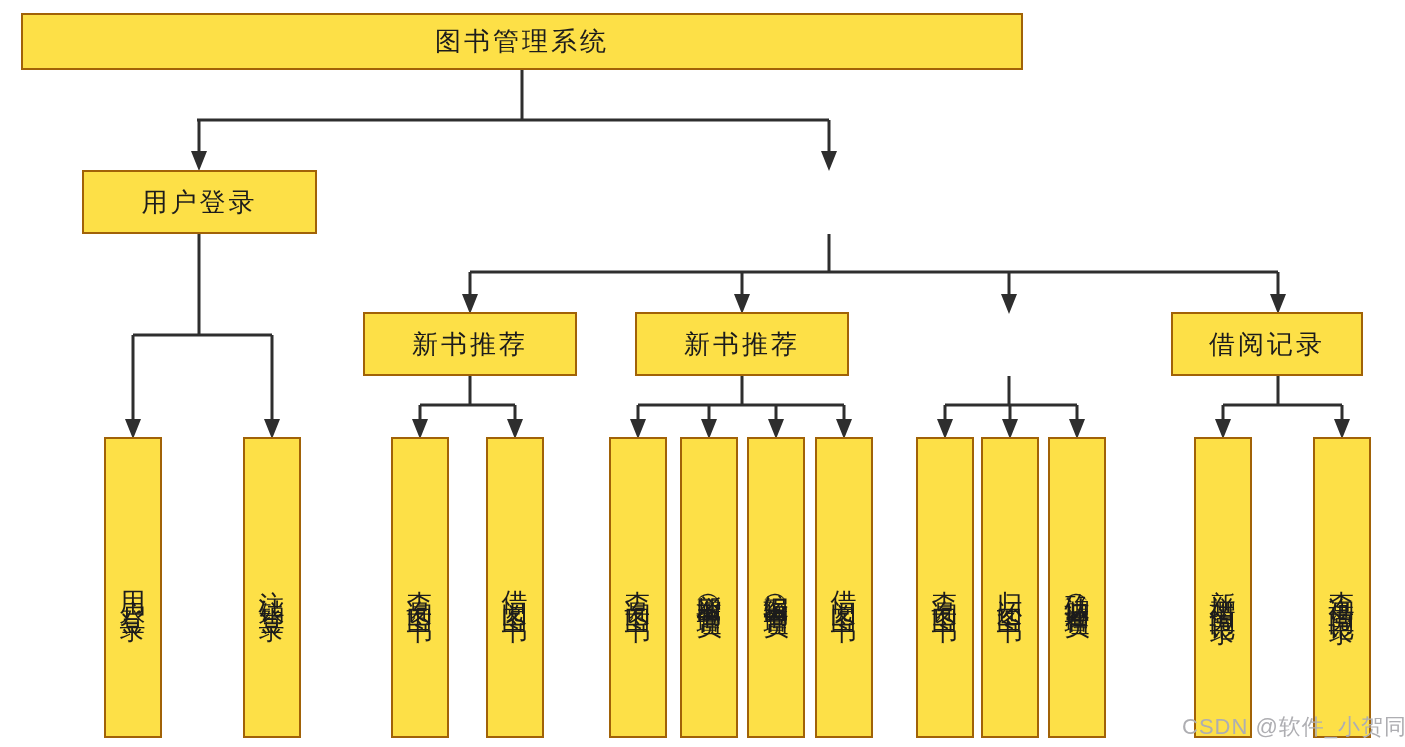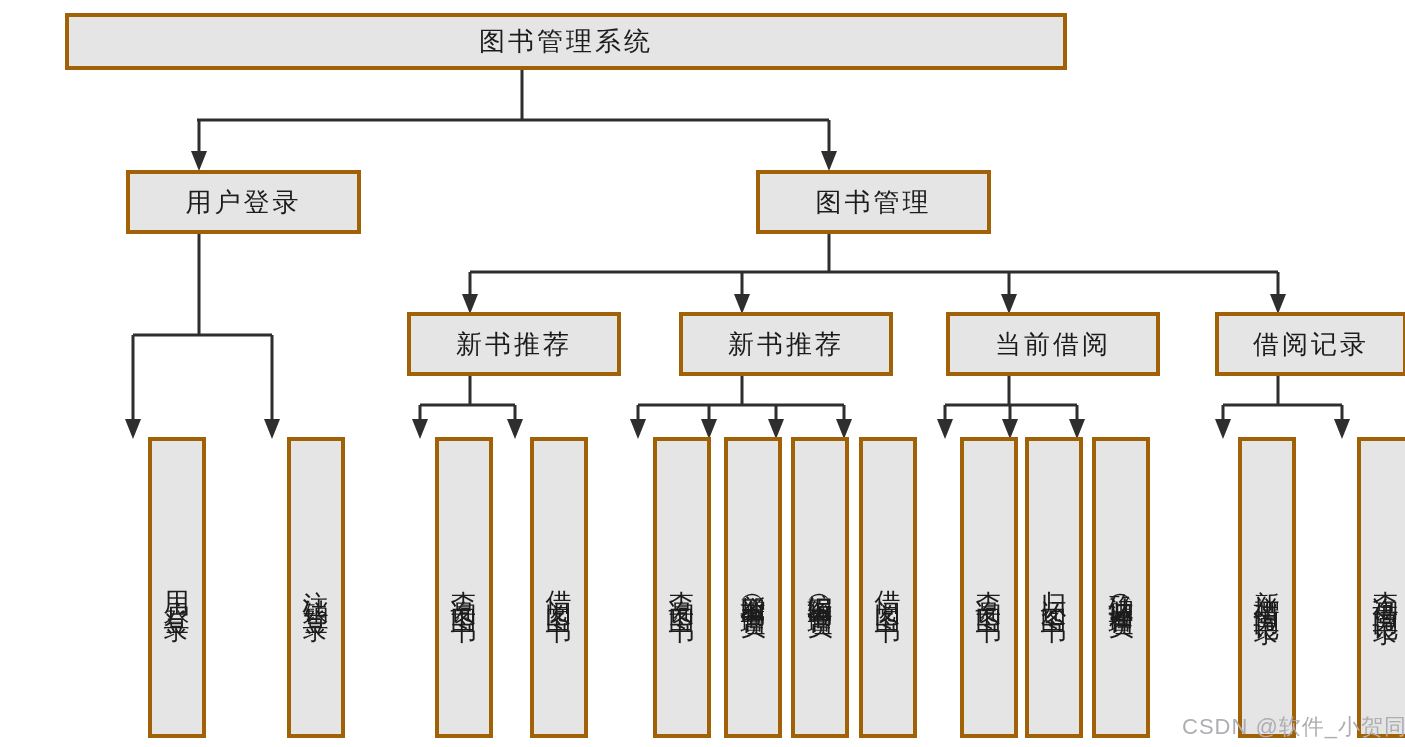--- a/index.html
+++ b/index.html
@@ -17,27 +17,26 @@
   }
   #connectors {
     position: absolute;
     left: 0;
     top: 0;
     z-index: 1;
   }
   .box {
     position: absolute;
     box-sizing: border-box;
-    border: 4px solid #a16207;
-    background: #e5e5e5;
+    border: 2px solid #a16207;
+    background: #fde047;
     display: flex;
     align-items: center;
     justify-content: center;
     z-index: 2;
-    margin-left: 44px;
   }
   .hlabel {
     font-size: 26px;
     color: #1c1c1c;
     letter-spacing: 3px;
     white-space: nowrap;
   }
   .vtext {
     writing-mode: vertical-rl;
     text-orientation: mixed;
@@ -101,32 +100,26 @@
       M1342 439 L1334 419 L1350 419 Z"></path>
   </svg>
 
   <div class="box" style="left:21px; top:13px; width:1002px; height:57px;">
     <span class="hlabel">图书管理系统</span>
   </div>
 
   <div class="box" style="left:82px; top:170px; width:235px; height:64px;">
     <span class="hlabel">用户登录</span>
   </div>
-  <div class="box" style="left:712px; top:170px; width:235px; height:64px;">
-    <span class="hlabel">图书管理</span>
-  </div>
 
   <div class="box" style="left:363px; top:312px; width:214px; height:64px;">
     <span class="hlabel">新书推荐</span>
   </div>
   <div class="box" style="left:635px; top:312px; width:214px; height:64px;">
     <span class="hlabel">新书推荐</span>
-  </div>
-  <div class="box" style="left:902px; top:312px; width:214px; height:64px;">
-    <span class="hlabel">当前借阅</span>
   </div>
   <div class="box" style="left:1171px; top:312px; width:192px; height:64px;">
     <span class="hlabel">借阅记录</span>
   </div>
 
   <div class="box" style="left:104px; top:437px; width:58px; height:301px;">
     <span class="vtext">用户登录</span>
   </div>
   <div class="box" style="left:243px; top:437px; width:58px; height:301px;">
     <span class="vtext">注销登录</span>

